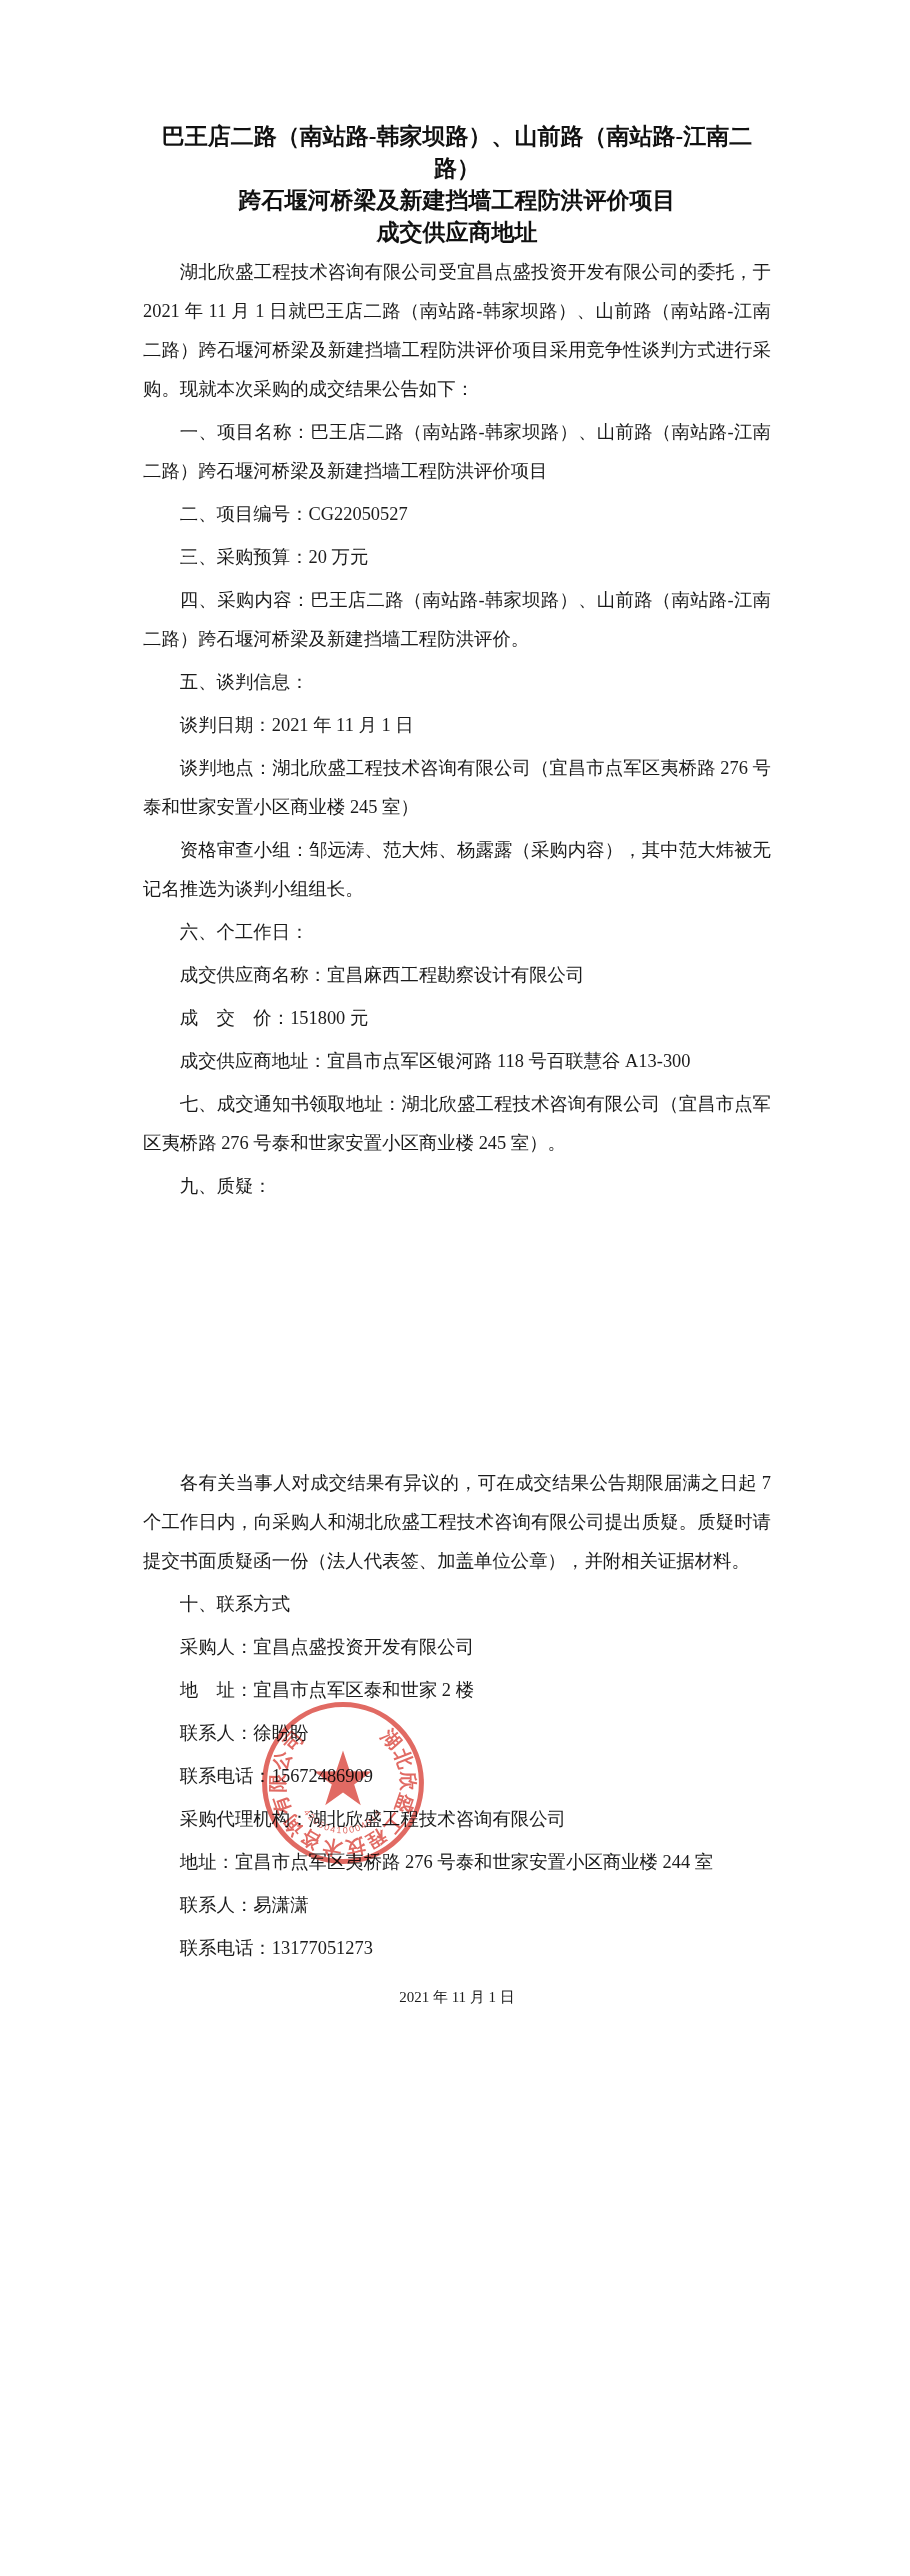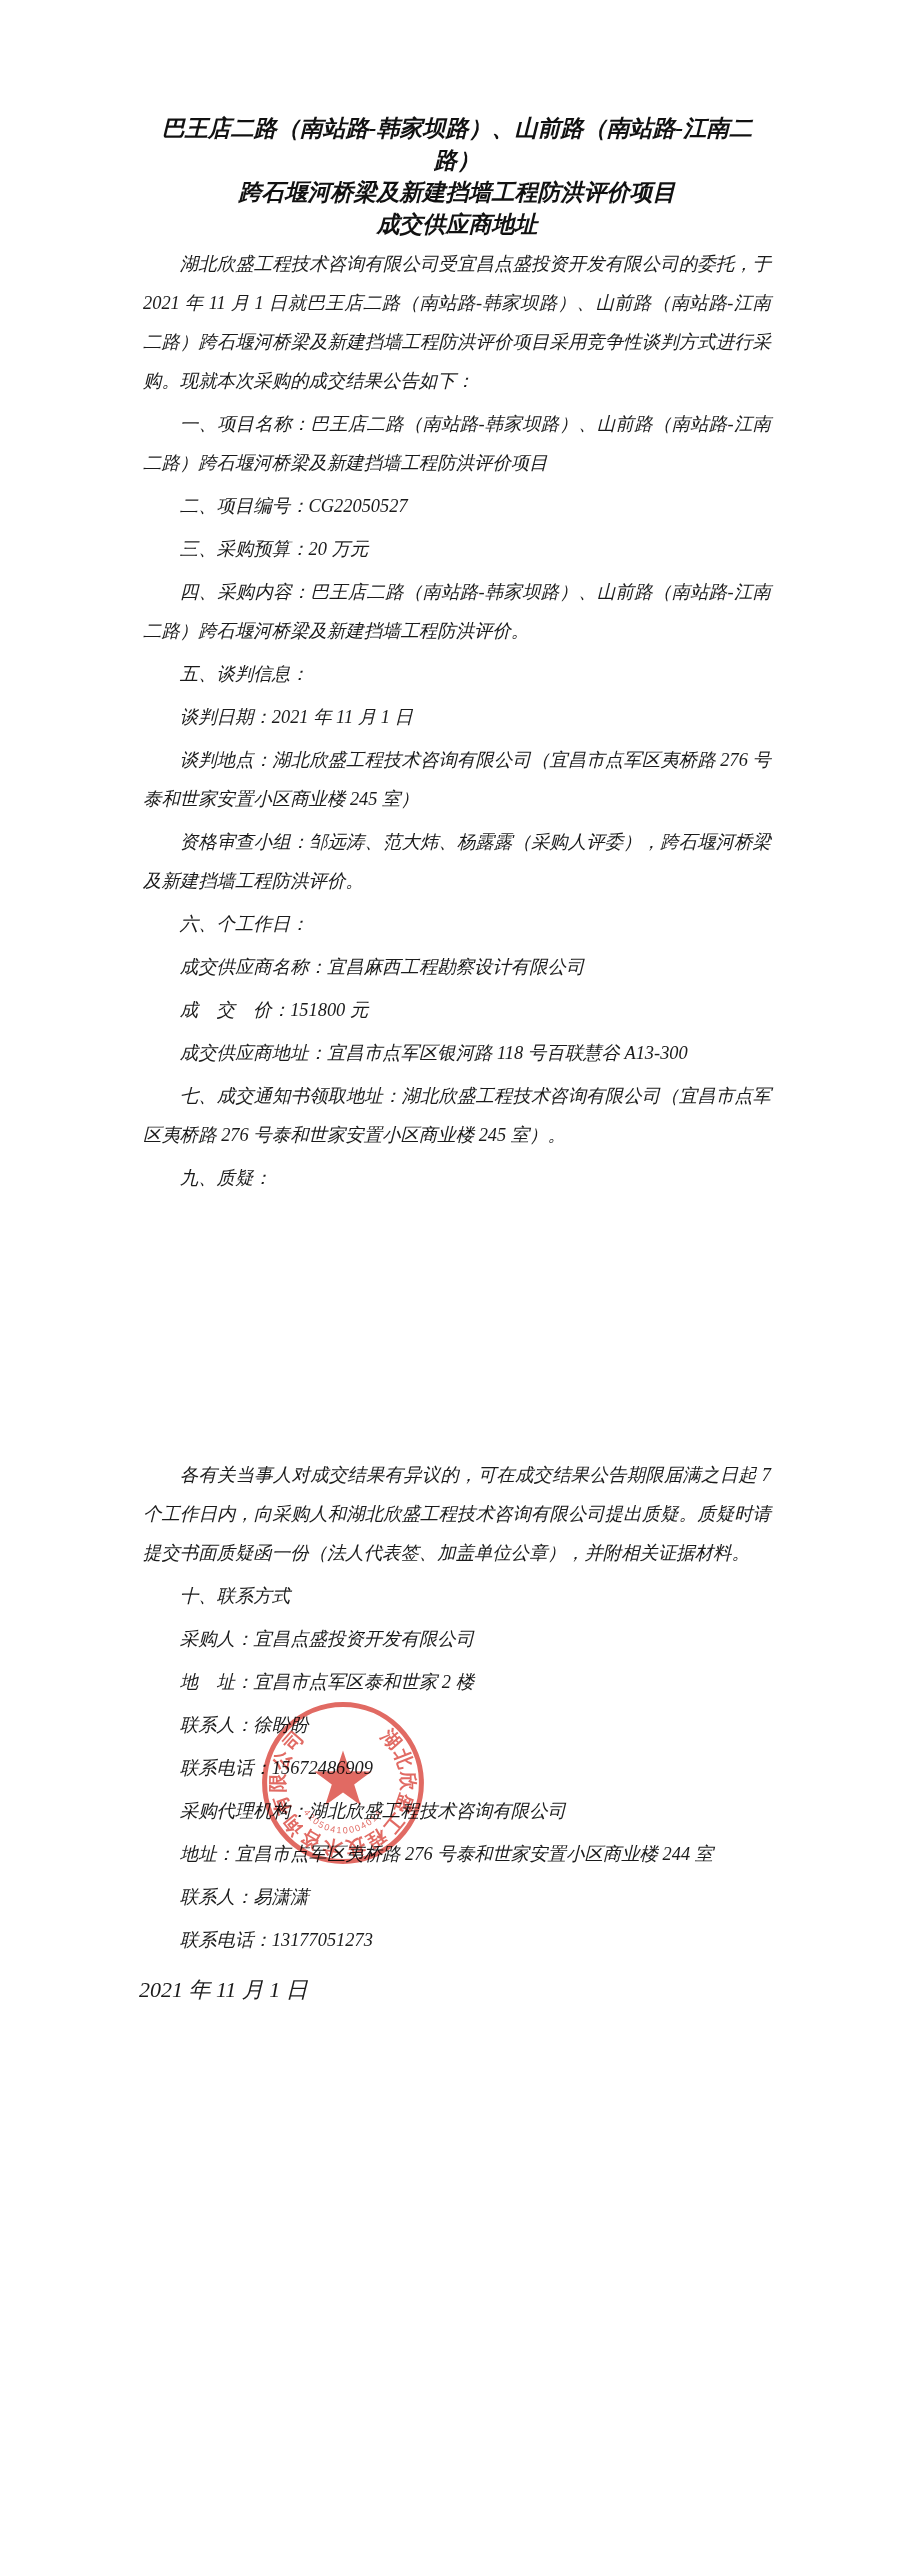--- a/index.html
+++ b/index.html
@@ -8,46 +8,45 @@
     width: 910px;
     height: 2576px;
     background: #ffffff;
     overflow: hidden;
     font-family: "Liberation Serif", "DejaVu Serif", serif;
     color: #1b1b1b;
   }
   .doc {
     position: absolute;
     left: 139px;
-    top: 4px;
+    top: 12px;
     width: 636px;
-    font-style: italic;
   }
   .title {
     margin-top: 109px;
     text-align: center;
     font-weight: bold;
     font-size: 23px;
     line-height: 32px;
     color: #111;
   }
   .body { margin-top: 3.4px; }
   .para {
     margin: 4px;
     font-size: 18.4px;
     line-height: 39px;
     text-align: justify;
     text-indent: 2em;
     word-break: break-all;
   }
   .page-gap { height: 250px; }
   .date {
-    font-size: 22px;
+    font-size: 15px;
     line-height: 39px;
-    text-align: left;
+    text-align: center;
     margin-top: 10.3px;
   }
   .seal {
     position: absolute;
     left: 259px;
     top: 1699px;
     width: 168px;
     height: 168px;
     mix-blend-mode: multiply;
     opacity: 0.88;
@@ -68,21 +67,21 @@
 
     <div class="body">
       <p class="para">湖北欣盛工程技术咨询有限公司受宜昌点盛投资开发有限公司的委托，于 2021 年 11 月 1 日就巴王店二路（南站路-韩家坝路）、山前路（南站路-江南二路）跨石堰河桥梁及新建挡墙工程防洪评价项目采用竞争性谈判方式进行采购。现就本次采购的成交结果公告如下：</p>
       <p class="para">一、项目名称：巴王店二路（南站路-韩家坝路）、山前路（南站路-江南二路）跨石堰河桥梁及新建挡墙工程防洪评价项目</p>
       <p class="para">二、项目编号：CG22050527</p>
       <p class="para">三、采购预算：20 万元</p>
       <p class="para">四、采购内容：巴王店二路（南站路-韩家坝路）、山前路（南站路-江南二路）跨石堰河桥梁及新建挡墙工程防洪评价。</p>
       <p class="para">五、谈判信息：</p>
       <p class="para">谈判日期：2021 年 11 月 1 日</p>
       <p class="para">谈判地点：湖北欣盛工程技术咨询有限公司（宜昌市点军区夷桥路 276 号泰和世家安置小区商业楼 245 室）</p>
-      <p class="para">资格审查小组：邹远涛、范大炜、杨露露（采购人评委），跨石堰河桥梁及新建挡墙工程防洪评价。</p>
+      <p class="para">资格审查小组：邹远涛、范大炜、杨露露（采购内容），其中范大炜被无记名推选为谈判小组组长。</p>
       <p class="para">六、个工作日：</p>
       <p class="para">成交供应商名称：宜昌麻西工程勘察设计有限公司</p>
       <p class="para">成　交　价：151800 元</p>
       <p class="para">成交供应商地址：宜昌市点军区银河路 118 号百联慧谷 A13-300</p>
       <p class="para">七、成交通知书领取地址：湖北欣盛工程技术咨询有限公司（宜昌市点军区夷桥路 276 号泰和世家安置小区商业楼 245 室）。</p>
       <p class="para">九、质疑：</p>
 
       <div class="page-gap"></div>
 
       <p class="para">各有关当事人对成交结果有异议的，可在成交结果公告期限届满之日起 7 个工作日内，向采购人和湖北欣盛工程技术咨询有限公司提出质疑。质疑时请提交书面质疑函一份（法人代表签、加盖单位公章），并附相关证据材料。</p>

